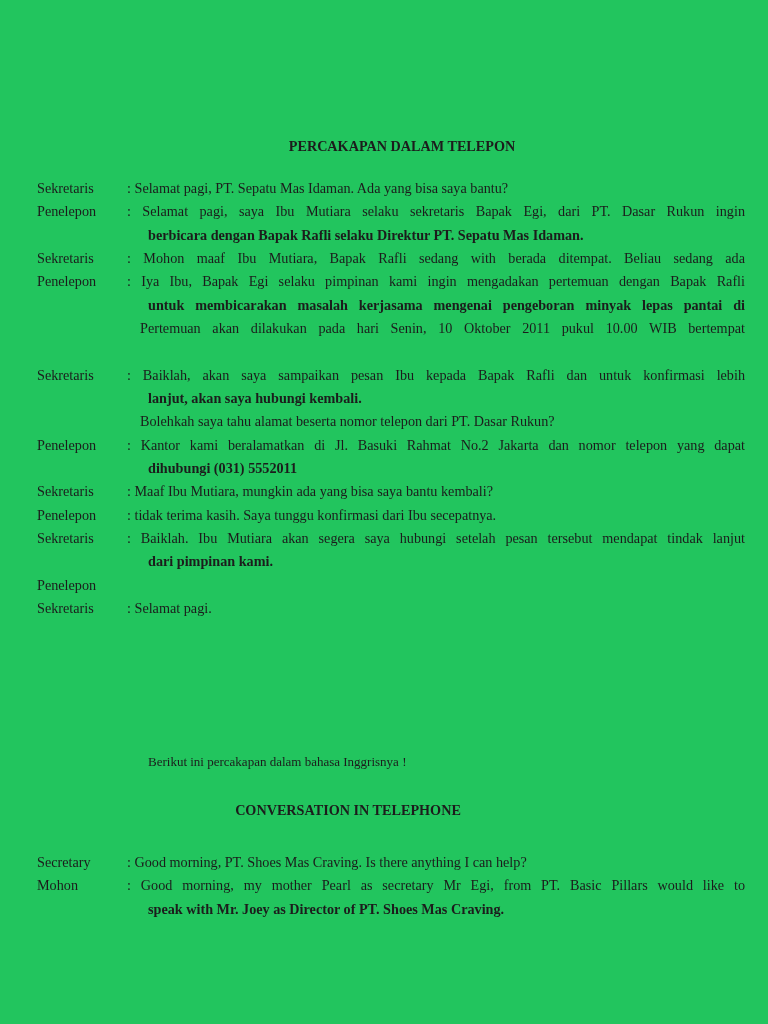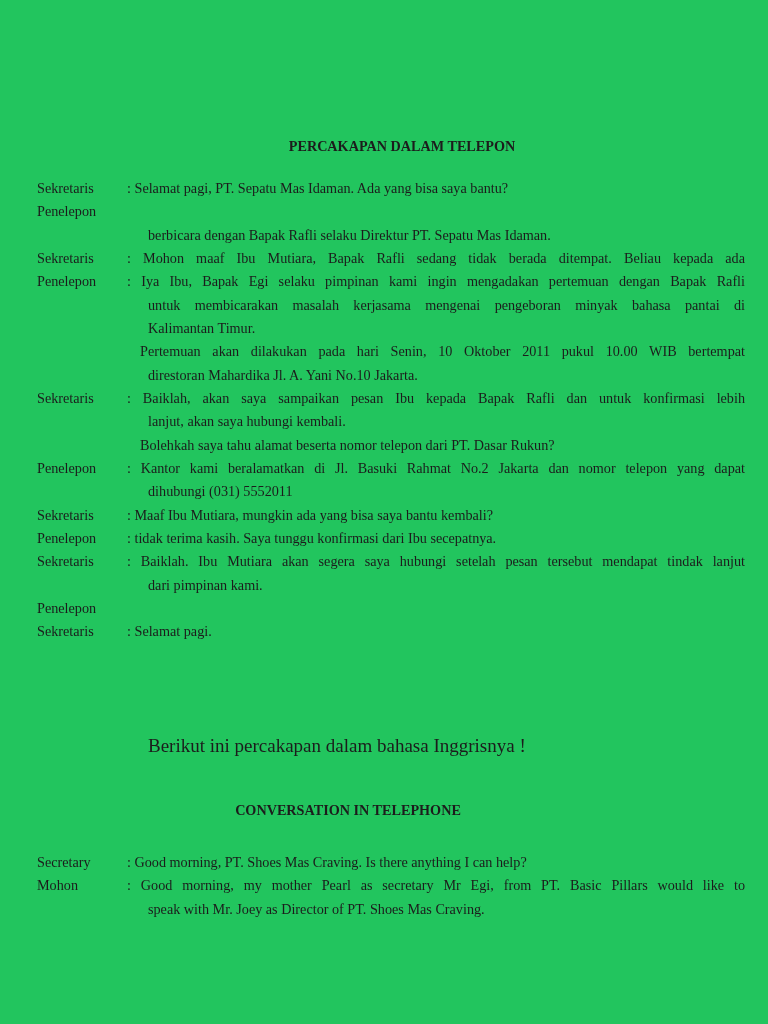--- a/index.html
+++ b/index.html
@@ -50,73 +50,69 @@
     flex: 1 1 auto;
     width: 618px;
     white-space: nowrap;
   }
   .txt.j {
     white-space: normal;
     text-align: justify;
     text-align-last: justify;
     -moz-text-align-last: justify;
   }
-  .txt.i1 { padding-left: 21px; }
+  .txt.i1 { padding-left: 21px; font-weight: bold; }
   .txt.i2 { padding-left: 13px; }
   .note-line {
     position: absolute;
     left: 148px;
-    top: 734px;
-    font-size: 19px;
+    top: 750px;
+    font-size: 13px;
     line-height: 23.33px;
     white-space: pre;
   }
 </style>
 </head>
 <body>
 
 <div class="page">
 
   <div class="doc-title" id="title-id">PERCAKAPAN DALAM TELEPON</div>
 
   <div class="dialog" id="dialog-id">
       <div class="row">
         <span class="spk">Sekretaris</span>
         <div class="txt">: Selamat pagi, PT. Sepatu Mas Idaman. Ada yang bisa saya bantu?</div>
       </div>
       <div class="row">
         <span class="spk">Penelepon</span>
+        <div class="txt j">: Selamat pagi, saya Ibu Mutiara selaku sekretaris Bapak Egi, dari PT. Dasar Rukun ingin</div>
       </div>
       <div class="row">
         <span class="spk"></span>
         <div class="txt i1">berbicara dengan Bapak Rafli selaku Direktur PT. Sepatu Mas Idaman.</div>
       </div>
       <div class="row">
         <span class="spk">Sekretaris</span>
-        <div class="txt j">: Mohon maaf Ibu Mutiara, Bapak Rafli sedang tidak berada ditempat. Beliau kepada ada</div>
+        <div class="txt j">: Mohon maaf Ibu Mutiara, Bapak Rafli sedang with berada ditempat. Beliau sedang ada</div>
       </div>
       <div class="row">
         <span class="spk">Penelepon</span>
         <div class="txt j">: Iya Ibu, Bapak Egi selaku pimpinan kami ingin mengadakan pertemuan dengan Bapak Rafli</div>
       </div>
       <div class="row">
         <span class="spk"></span>
-        <div class="txt j i1">untuk membicarakan masalah kerjasama mengenai pengeboran minyak bahasa pantai di</div>
-      </div>
-      <div class="row">
-        <span class="spk"></span>
-        <div class="txt i1">Kalimantan Timur.</div>
+        <div class="txt j i1">untuk membicarakan masalah kerjasama mengenai pengeboran minyak lepas pantai di</div>
       </div>
       <div class="row">
         <span class="spk"></span>
         <div class="txt j i2">Pertemuan akan dilakukan pada hari Senin, 10 Oktober 2011 pukul 10.00 WIB bertempat</div>
       </div>
       <div class="row">
         <span class="spk"></span>
-        <div class="txt i1">direstoran Mahardika Jl. A. Yani No.10 Jakarta.</div>
       </div>
       <div class="row">
         <span class="spk">Sekretaris</span>
         <div class="txt j">: Baiklah, akan saya sampaikan pesan Ibu kepada Bapak Rafli dan untuk konfirmasi lebih</div>
       </div>
       <div class="row">
         <span class="spk"></span>
         <div class="txt i1">lanjut, akan saya hubungi kembali.</div>
       </div>
       <div class="row">

